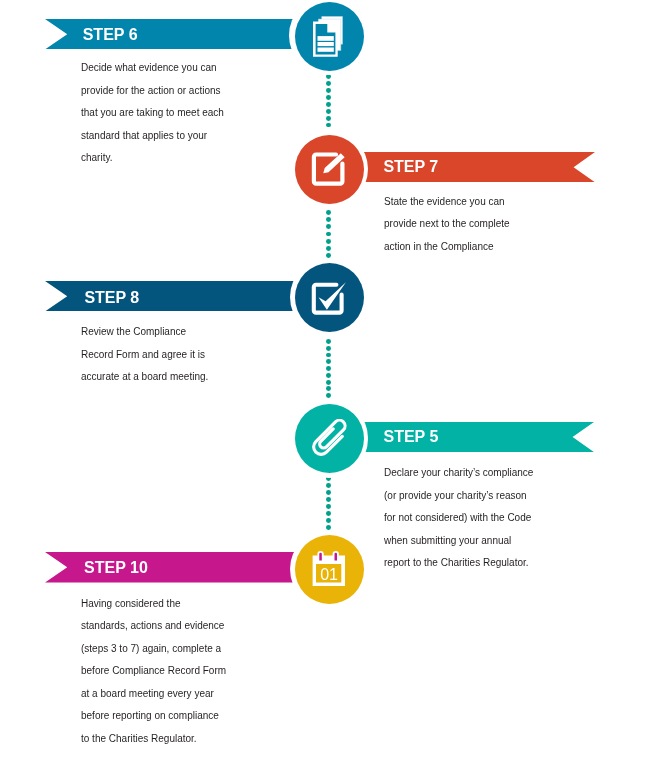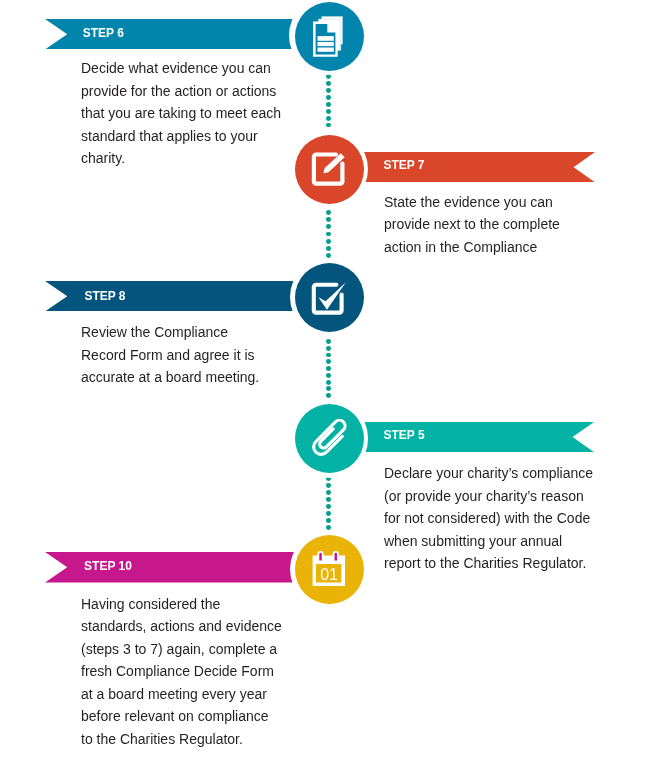--- a/index.html
+++ b/index.html
@@ -15,29 +15,29 @@
   .spine-dot{position:absolute;width:4.9px;height:4.9px;border-radius:50%;}
 
   
   .node-halo{position:absolute;width:78.8px;height:78.8px;border-radius:50%;background:#ffffff;}
   .node{position:absolute;width:69px;height:69px;border-radius:50%;}
   .node svg{display:block;position:absolute;}
 
   
   .ribbon-shape{position:absolute;display:block;}
   .ribbon-label{
-    position:absolute;font-size:12px;font-weight:bold;color:#ffffff;
+    position:absolute;font-size:16px;font-weight:bold;color:#ffffff;
     line-height:1;z-index:2;white-space:nowrap;
   }
 
   .cal-day{font-family:"Liberation Sans","DejaVu Sans",sans-serif;font-size:16px;
            fill:#ffffff;text-anchor:middle;}
 
   
-  .body-text{position:absolute;font-size:14px;line-height:22.5px;color:#231f20;}
+  .body-text{position:absolute;font-size:10px;line-height:22.5px;color:#231f20;}
   .body-text div{white-space:nowrap;}
 </style>
 </head>
 <body>
 
 <div id="stage" style="background: rgb(255, 255, 255);">
   <div id="spine">
       <div class="spine-dot" style="left: 326.25px; top: 74.35px; background: rgb(0, 160, 138);"></div>
       <div class="spine-dot" style="left: 326.25px; top: 81.24px; background: rgb(0, 160, 138);"></div>
       <div class="spine-dot" style="left: 326.25px; top: 88.13px; background: rgb(0, 160, 138);"></div>
@@ -168,23 +168,23 @@
 
   <div class="step step-10">
     <svg class="ribbon-shape" width="260" height="30.4" viewBox="0 0 260 30.4" style="left:44.8px;top:552.3px;">
       <polygon points="0,0 260,0 260,30.4 0,30.4 22.2,15.2" fill="#C6178C"></polygon>
     </svg>
     <div class="ribbon-label" style="left:84.1px;top:559.7px;">STEP 10</div>
     <div class="body-text" style="left: 81px; top: 592.5px; width: 230px; color: rgb(35, 31, 32);">
       <div>Having considered the</div>
       <div>standards, actions and evidence</div>
       <div>(steps 3 to 7) again, complete a</div>
-      <div>fresh Compliance Decide Form</div>
+      <div>before Compliance Record Form</div>
       <div>at a board meeting every year</div>
-      <div>before relevant on compliance</div>
+      <div>before reporting on compliance</div>
       <div>to the Charities Regulator.</div>
     </div>
     <div class="node-halo" style="left:290.1px;top:529.6px;"></div>
     <div class="node" style="left: 295px; top: 534.5px; background: #eab308;">
       <svg width="40" height="42" viewBox="0 0 40 42" style="position:absolute;left:14px;top:11.5px;">
 
         <g>
           <path d="M8.4 14.6 V8.05 a3.15 3.15 0 0 1 6.3 0 V14.6 Z" fill="#ffffff"></path>
           <path d="M23.6 14.6 V8.05 a3.15 3.15 0 0 1 6.3 0 V14.6 Z" fill="#ffffff"></path>
         </g>

